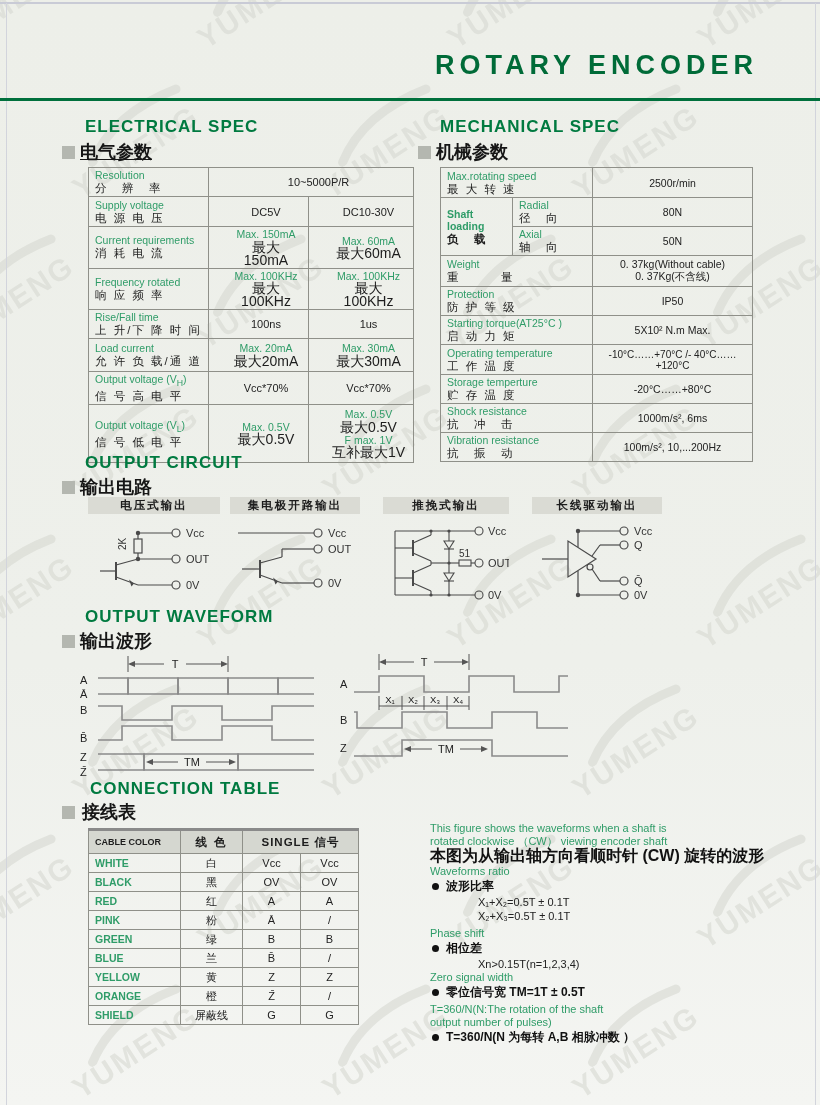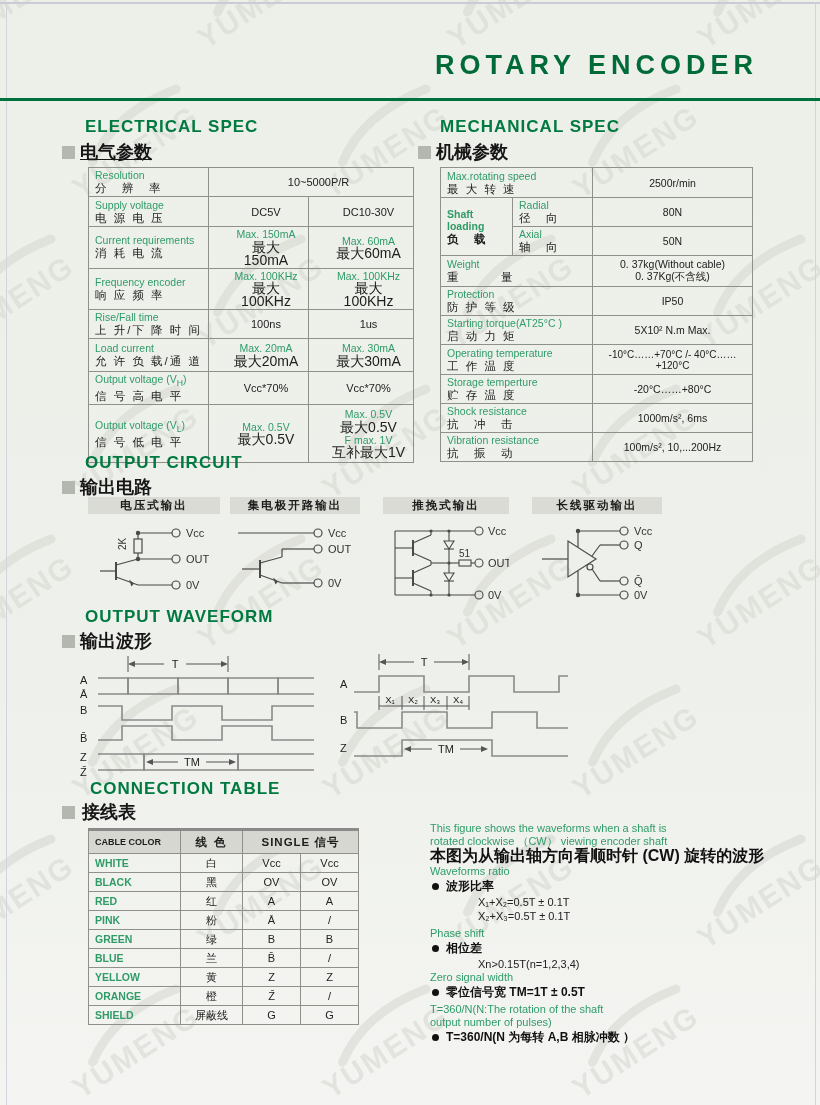--- a/index.html
+++ b/index.html
@@ -308,21 +308,21 @@
               <div class="ven">Max. 150mA</div>
               <div class="vcn">最大150mA</div>
             </td>
         <td class="val c2">
               <div class="ven">Max. 60mA</div>
               <div class="vcn">最大60mA</div>
             </td>
       </tr>
       <tr style="height:33px">
         <td class="lbl">
-              <div class="en">Frequency encoder</div>
+              <div class="en">Frequency rotated</div>
               <div class="cn">响 应 频 率</div>
             </td>
         <td class="val c1">
               <div class="ven">Max. 100KHz</div>
               <div class="vcn">最大100KHz</div>
             </td>
         <td class="val c2">
               <div class="ven">Max. 100KHz</div>
               <div class="vcn">最大100KHz</div>
             </td>

